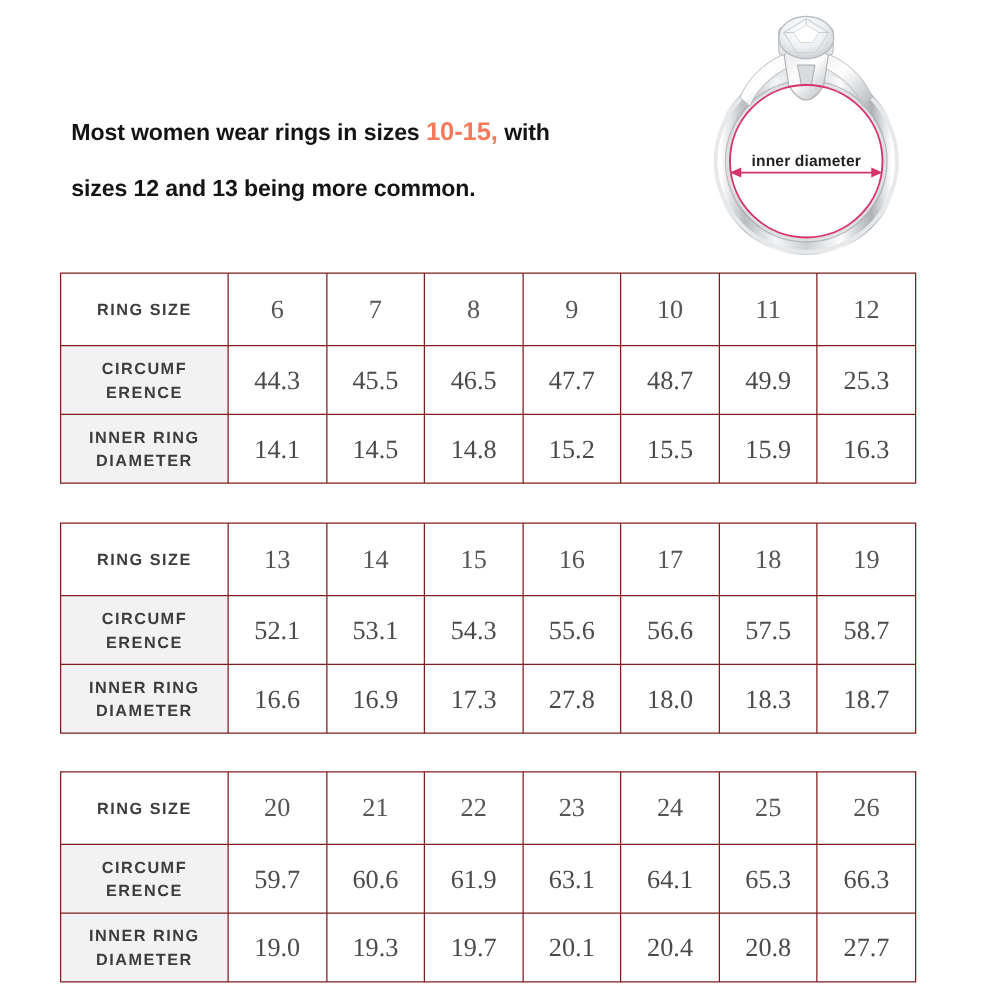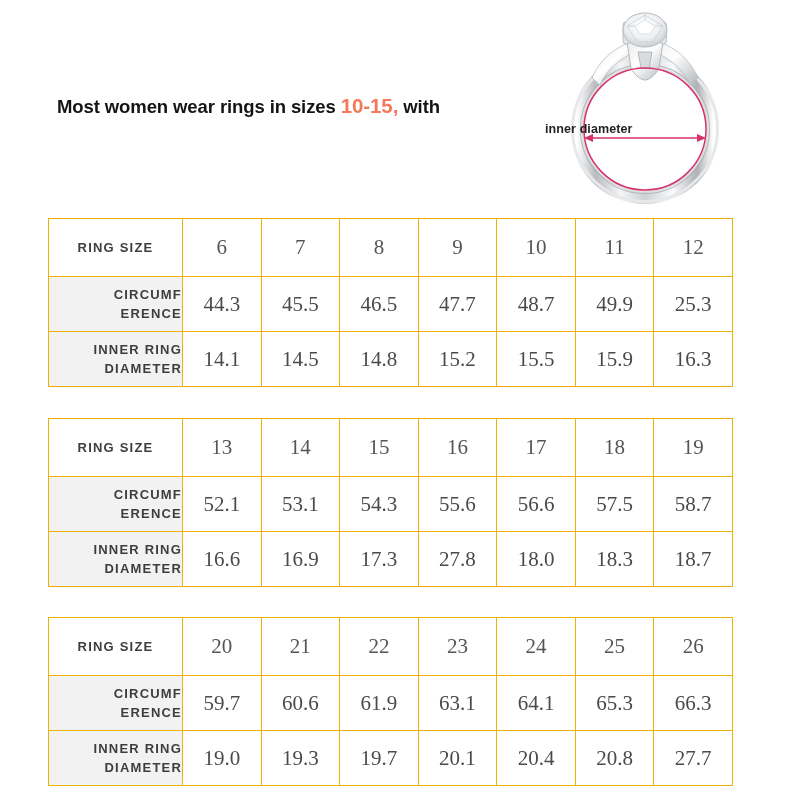--- a/index.html
+++ b/index.html
@@ -46,37 +46,38 @@
     top: 6px;
     width: 200px;
     height: 198px;
   }
   #ring-svg { display: block; }
   .ring-caption {
     position: absolute;
     left: 0;
     top: 116px;
     width: 200px;
+    text-align: center;
     font-family: "Liberation Sans", sans-serif;
     font-weight: bold;
     font-size: 12.5px;
     color: #231f20;
     letter-spacing: 0.1px;
     pointer-events: none;
   }
 
   
   .size-table {
     position: absolute;
     left: 48px;
     width: 685px;
     border-collapse: separate;
     border-spacing: 1.5px;
     table-layout: fixed;
-    background: #eab308;
+    background: #7f1d1d;
   }
   #table-1 { top: 218px; }
   #table-2 { top: 418px; }
   #table-3 { top: 617px; }
 
   .size-table td,
   .size-table th {
     background: #ffffff;
     padding: 0;
     text-align: center;
@@ -110,32 +111,33 @@
 
   
   .data-cell {
     background: #ffffff;
     font-family: "Liberation Serif", serif;
     font-size: 21px;
     color: #4a4a4a;
     height: 54px;
   }
   .row-circ .row-label,
-  .row-diam .row-label { height: 54px; text-align: right; }
+  .row-diam .row-label { height: 54px; }
 
   .row-circ .row-label { background: #f2f2f2; }
   .row-diam .row-label { background: #f2f2f2; }
 </style>
 </head>
 <body>
 
 <div id="intro">
   <div class="intro-line">
     <span>Most women wear rings in sizes </span><span class="hl">10-15,</span><span> with</span>
   </div>
+  <div class="intro-line">sizes 12 and 13 being more common.</div>
 </div>
 
 <div id="ring-figure">
   <svg id="ring-svg" width="200" height="198" viewBox="0 0 200 198">
     <defs>
       <linearGradient id="bandGrad" x1="0" y1="0" x2="1" y2="0">
         <stop offset="0%" stop-color="#ffffff"></stop>
         <stop offset="14%" stop-color="#b9bcc0"></stop>
         <stop offset="32%" stop-color="#f4f5f6"></stop>
         <stop offset="50%" stop-color="#cdd0d3"></stop>

